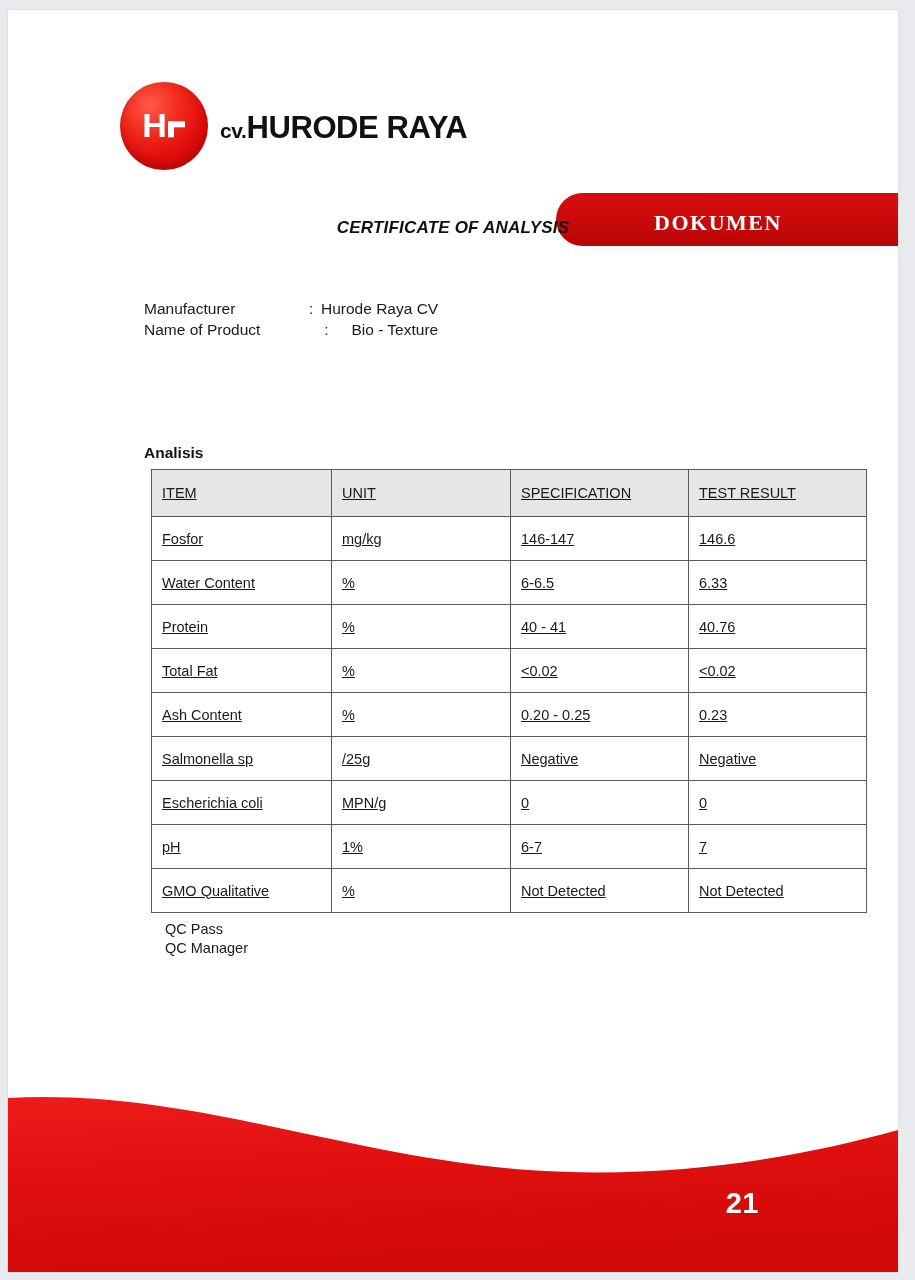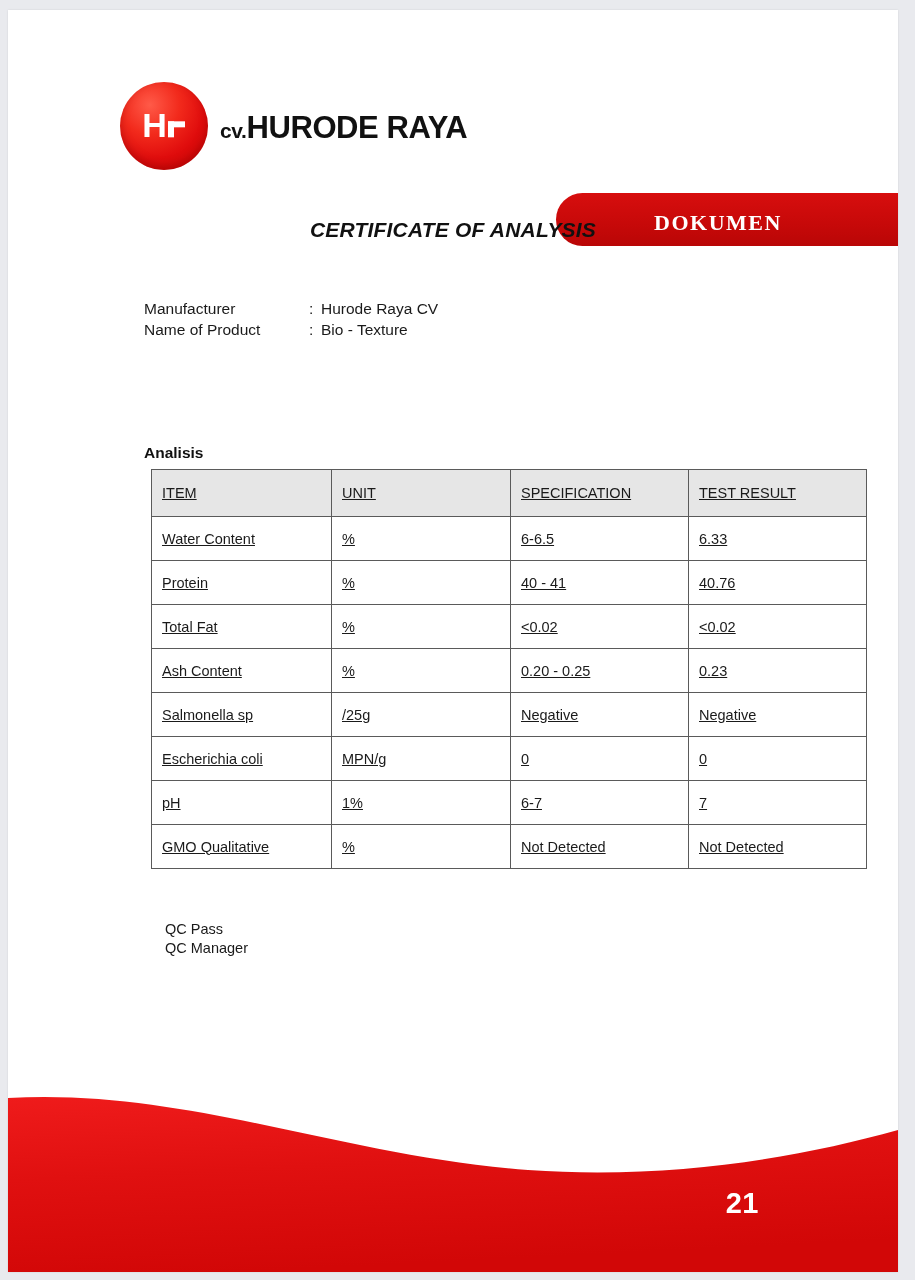--- a/index.html
+++ b/index.html
@@ -125,35 +125,35 @@
   
   #coa-title {
     position: absolute;
     left: 0;
     top: 208px;
     width: 890px;
     text-align: center;
     font-family: "Liberation Sans", sans-serif;
     font-weight: bold;
     font-style: italic;
-    font-size: 21px;
+    font-size: 17px;
     color: #111111;
     letter-spacing: 0.2px;
   }
 
   
   #meta-block {
     position: absolute;
     left: 136px;
     top: 288px;
     font-size: 15.5px;
     color: #1a1a1a;
     line-height: 21px;
   }
-  #meta-block .meta-row { display: flex; }
+  #meta-block .meta-row { display: flex; justify-content: space-between; }
   #meta-block .meta-label { width: 165px; }
   #meta-block .meta-sep { width: 12px; }
   #meta-block .meta-value { white-space: nowrap; }
 
   
   #analysis-heading {
     position: absolute;
     left: 136px;
     top: 434px;
     font-size: 15.5px;
@@ -274,20 +274,26 @@
     </colgroup>
     <thead>
       <tr>
         <th>ITEM</th>
         <th>UNIT</th>
         <th>SPECIFICATION</th>
         <th>TEST RESULT</th>
       </tr>
     </thead>
     <tbody>
+      <tr>
+        <td>Fosfor</td>
+        <td>mg/kg</td>
+        <td>146-147</td>
+        <td>146.6</td>
+      </tr>
       <tr>
         <td>Water Content</td>
         <td>%</td>
         <td>6-6.5</td>
         <td>6.33</td>
       </tr>
       <tr>
         <td>Protein</td>
         <td>%</td>
         <td>40 - 41</td>

